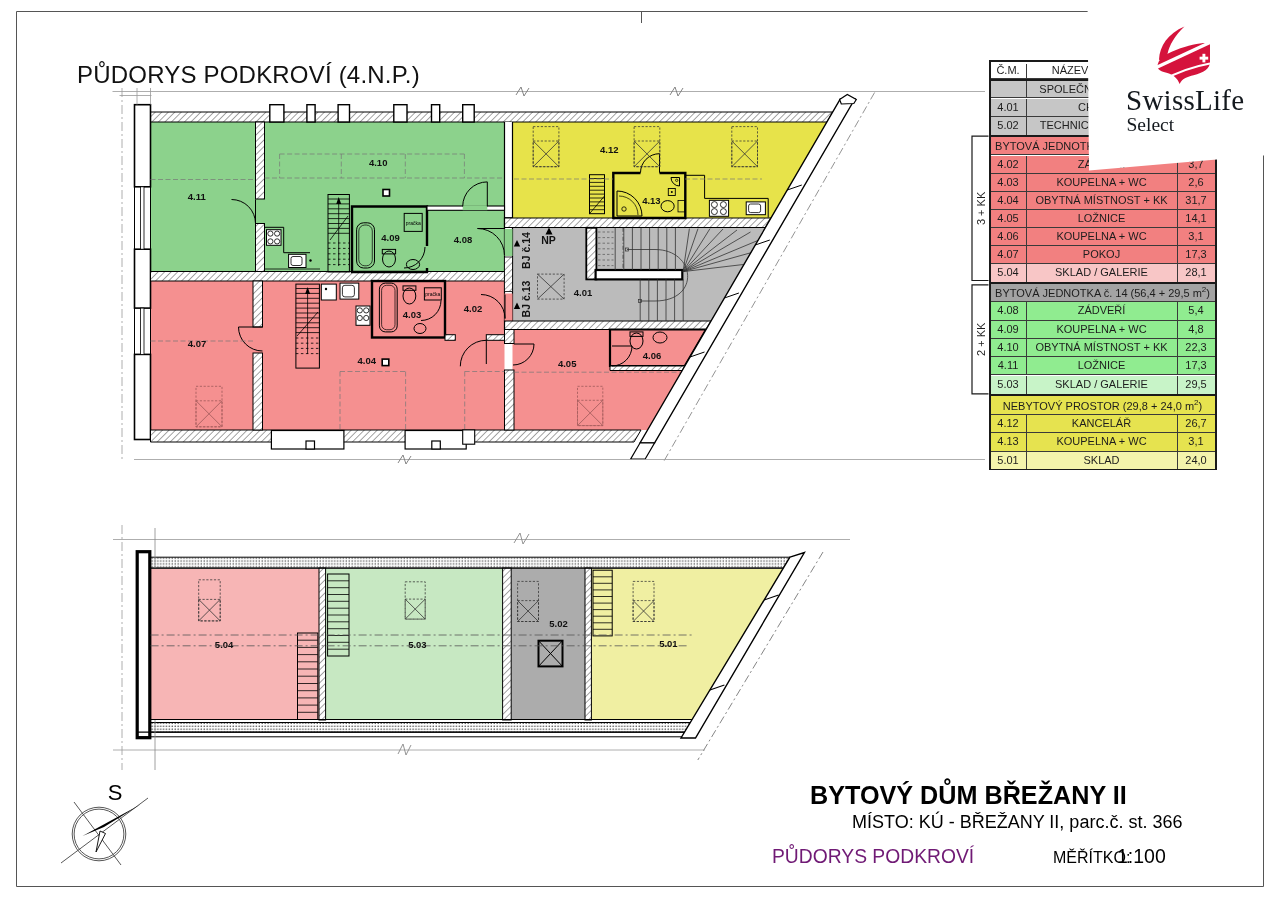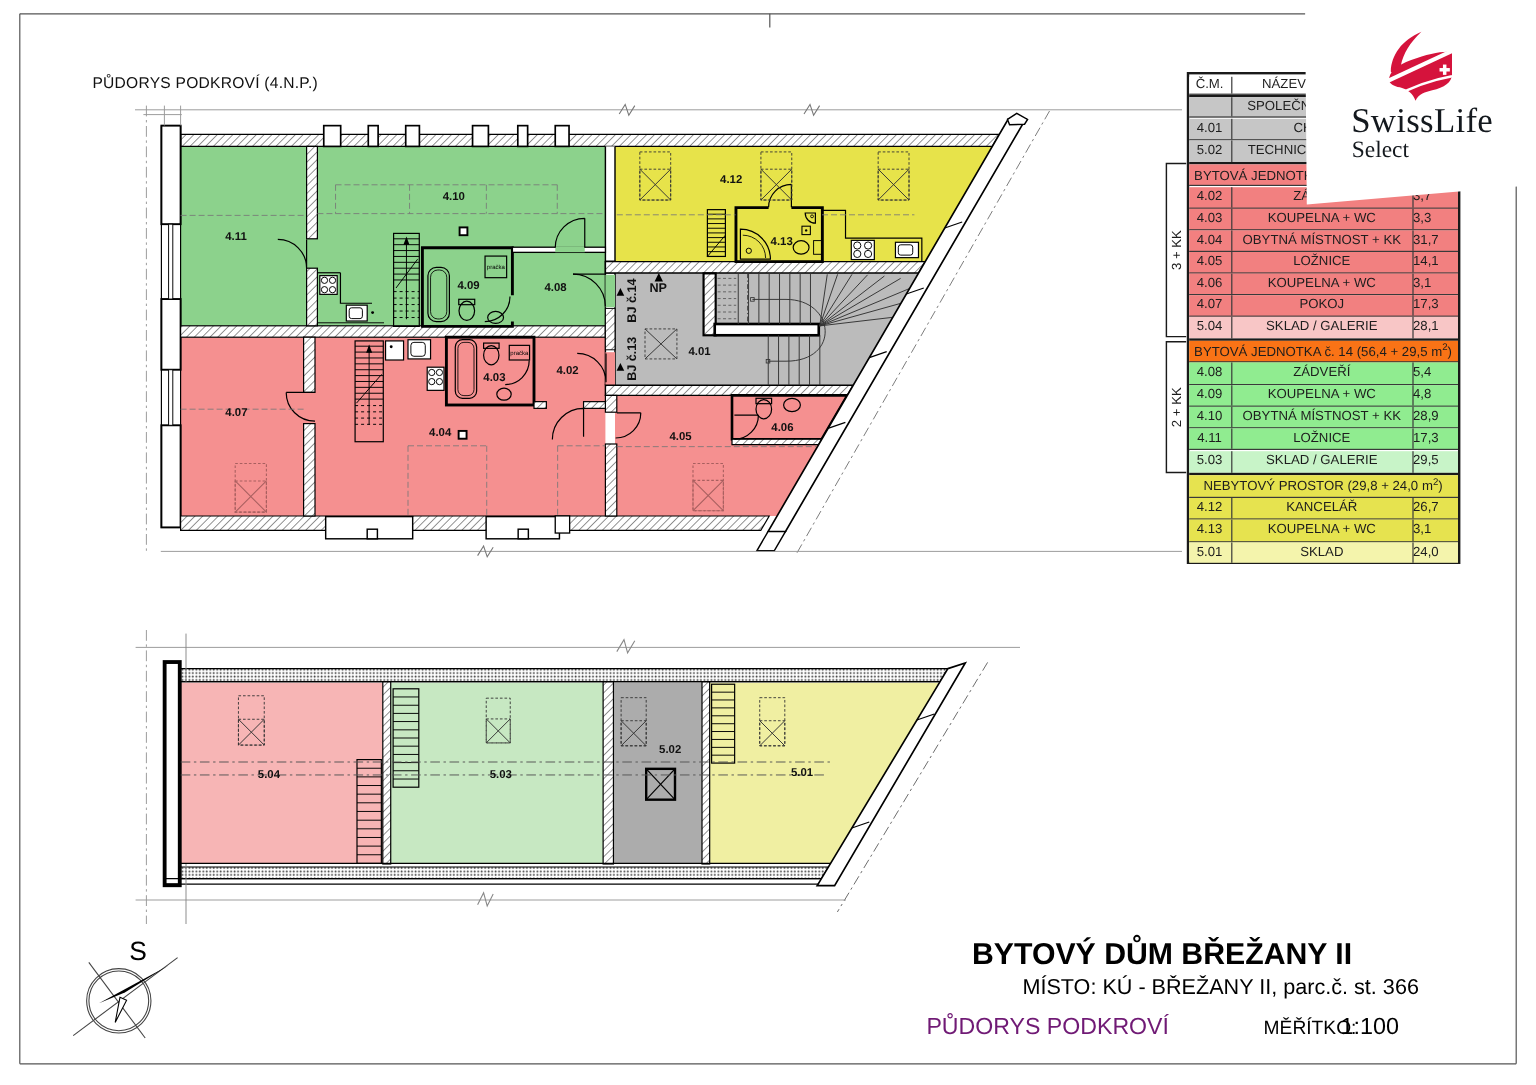--- a/index.html
+++ b/index.html
@@ -1,24 +1,24 @@
 <!DOCTYPE html>
 <html><head>
 <meta charset="utf-8">
 <style>
 html,body{margin:0;padding:0;background:#fff;}
 *{box-sizing:border-box;}
 .page{position:relative;width:1280px;height:904px;background:#fff;overflow:hidden;font-family:"Liberation Sans",sans-serif;}
 .abs{position:absolute;}
-.t1{font-size:13px;color:#111;white-space:nowrap;letter-spacing:0.2px;}
+.t1{font-size:24px;color:#111;white-space:nowrap;letter-spacing:0.2px;}
 #tbl{position:absolute;left:988.5px;top:60px;width:228px;height:410px;border:2px solid #1a1a1a;background:#fff;z-index:2;}
 .row{position:absolute;left:0;width:100%;display:flex;font-size:11px;color:#1d1d1d;line-height:1;}
 .row .c1{width:36px;flex:none;text-align:center;border-right:1px solid #3a3a3a;display:flex;}
 .row .c2{flex:1;text-align:center;display:flex;}
-.row .c3{width:38px;flex:none;border-left:1px solid #3a3a3a;display:flex;}
+.row .c3{width:38px;flex:none;text-align:center;border-left:1px solid #3a3a3a;display:flex;}
 .row span{display:block;align-self:center;width:100%;white-space:nowrap;}
 .mrow{position:absolute;left:0;width:100%;text-align:center;font-size:11px;color:#1d1d1d;display:flex;line-height:1;}
 .mrow span{align-self:center;width:100%;white-space:nowrap;}
 .sep{position:absolute;left:0;width:100%;background:#1a1a1a;}
 sup{font-size:8px;}
 #ovl{position:absolute;left:0;top:0;width:1280px;height:172px;z-index:3;background:#fff;clip-path:polygon(1087.5px 0px,1280px 0px,1280px 154px,1089px 170.5px);}
 .brk{position:absolute;white-space:nowrap;}
 </style>
 </head>
 <body>
@@ -482,21 +482,21 @@
         </div>
       </div>
 <div class="row" style="top:111.5px;height:18.0px;background:#F28080;border-bottom:1px solid #3a3a3a;">
         <div class="c1">
           <span>4.03</span>
         </div>
         <div class="c2">
           <span>KOUPELNA + WC</span>
         </div>
         <div class="c3">
-          <span>3,3</span>
+          <span>2,6</span>
         </div>
       </div>
 <div class="row" style="top:129.5px;height:18.0px;background:#F28080;border-bottom:1px solid #3a3a3a;">
         <div class="c1">
           <span>4.04</span>
         </div>
         <div class="c2">
           <span>OBYTNÁ MÍSTNOST + KK</span>
         </div>
         <div class="c3">
@@ -541,21 +541,21 @@
           <span>5.04</span>
         </div>
         <div class="c2">
           <span>SKLAD / GALERIE</span>
         </div>
         <div class="c3">
           <span>28,1</span>
         </div>
       </div>
 <div class="sep" style="top:219.5px;height:2.2px;"></div>
-<div class="mrow" style="top:221.7px;height:18.600000000000023px;background:#f97316;border-bottom:1px solid #3a3a3a;">
+<div class="mrow" style="top:221.7px;height:18.600000000000023px;background:#a3a3a3;border-bottom:1px solid #3a3a3a;">
         <span>BYTOVÁ JEDNOTKA č. 14 (56,4 + 29,5 m<sup>2</sup>)</span>
       </div>
 <div class="row" style="top:240.3px;height:18.30000000000001px;background:#90EC90;border-bottom:1px solid #3a3a3a;">
         <div class="c1">
           <span>4.08</span>
         </div>
         <div class="c2">
           <span>ZÁDVEŘÍ</span>
         </div>
         <div class="c3">
@@ -574,21 +574,21 @@
         </div>
       </div>
 <div class="row" style="top:276.9px;height:18.30000000000001px;background:#90EC90;border-bottom:1px solid #3a3a3a;">
         <div class="c1">
           <span>4.10</span>
         </div>
         <div class="c2">
           <span>OBYTNÁ MÍSTNOST + KK</span>
         </div>
         <div class="c3">
-          <span>28,9</span>
+          <span>22,3</span>
         </div>
       </div>
 <div class="row" style="top:295.2px;height:18.30000000000001px;background:#90EC90;border-bottom:1px solid #3a3a3a;">
         <div class="c1">
           <span>4.11</span>
         </div>
         <div class="c2">
           <span>LOŽNICE</span>
         </div>
         <div class="c3">

